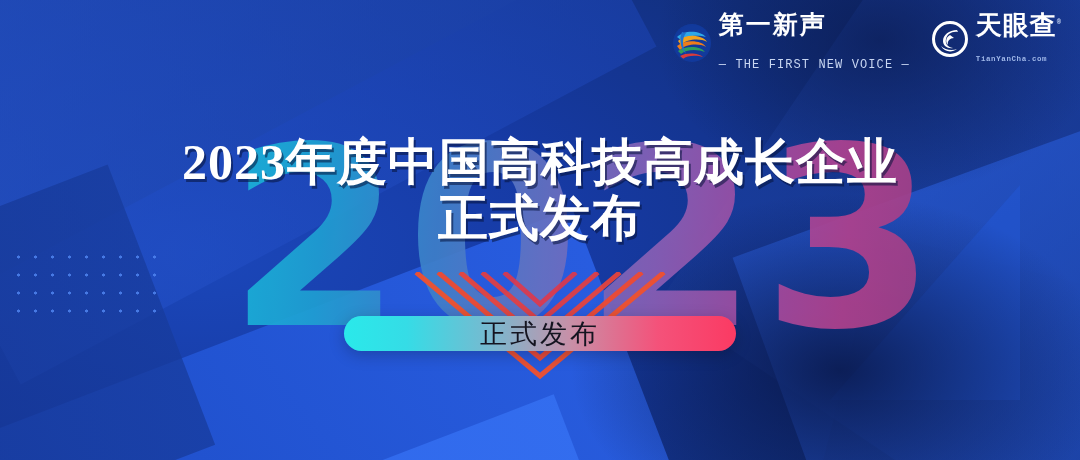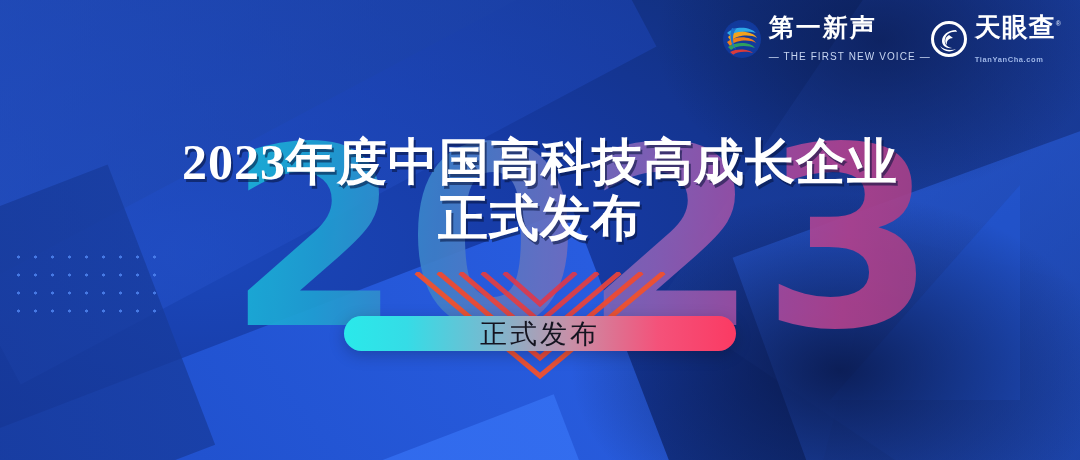--- a/index.html
+++ b/index.html
@@ -132,34 +132,34 @@
   .chevrons{
     position:absolute;
     left:50%;top:272px;
     transform:translateX(-50%);
     width:260px;height:110px;
   }
 
   
   .logo-bar{
     position:absolute;top:14px;right:18px;
-    display:flex;align-items:center;
+    display:flex;align-items:flex-start;gap:22px;font-family:Liberation Mono, monospace;
   }
   .logo{display:flex;align-items:center;gap:8px;}
 
   .logo-mark-fv{
     width:38px;height:38px;border-radius:50%;
     position:relative;overflow:hidden;flex:0 0 auto;
     background:#123a9c;
   }
   .logo-text-cn{
     color:#fff;font-size:25px;font-weight:bold;letter-spacing:2px;line-height:1;
   }
   .logo-text-en{
-    color:#c8d6f2;font-size:10px;letter-spacing:1.1px;line-height:1;margin-top:12px;
+    color:#c8d6f2;font-size:12px;letter-spacing:1.1px;line-height:1;margin-top:20px;
     white-space:nowrap;
   }
   .logo-stack{display:flex;flex-direction:column;justify-content:center;}
 
   .logo-mark-tyc{
     width:36px;height:36px;flex:0 0 auto;
   }
   .tyc-cn{color:#fff;font-size:26px;font-weight:bold;letter-spacing:1px;line-height:1;}
   .tyc-en{color:#9fb7e8;font-size:7.5px;font-weight:bold;letter-spacing:.6px;line-height:1;margin-top:16px;}
   .tyc-r{

